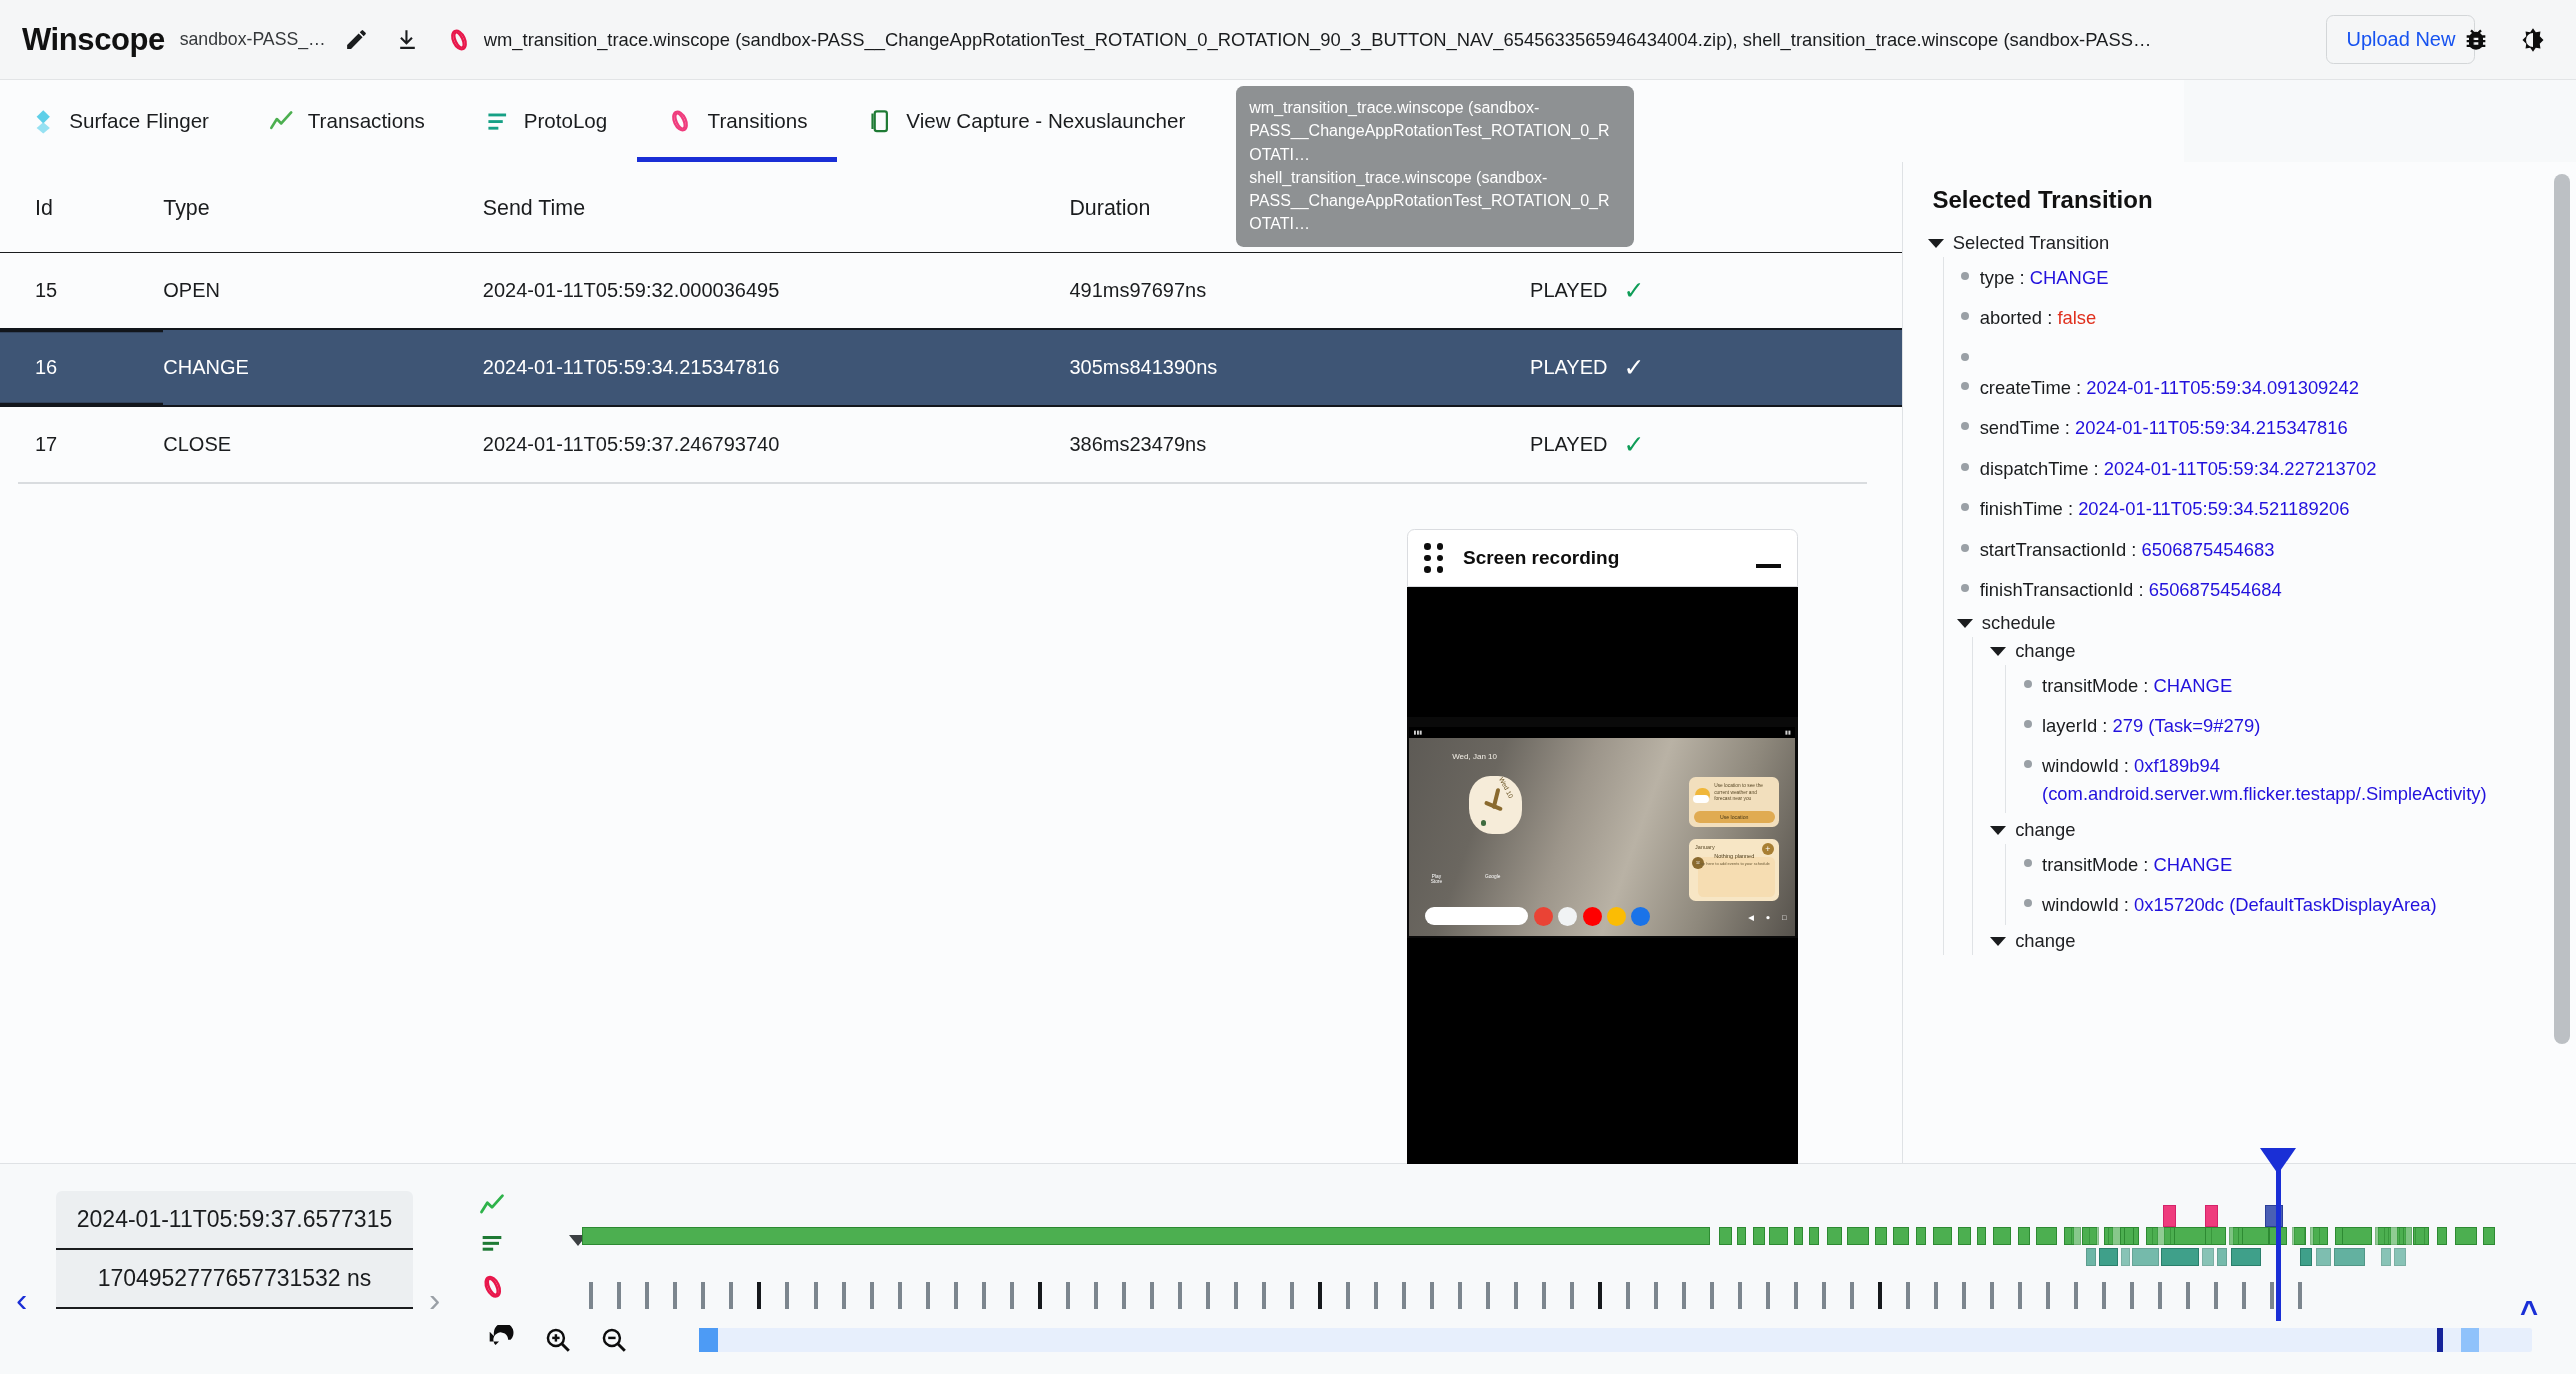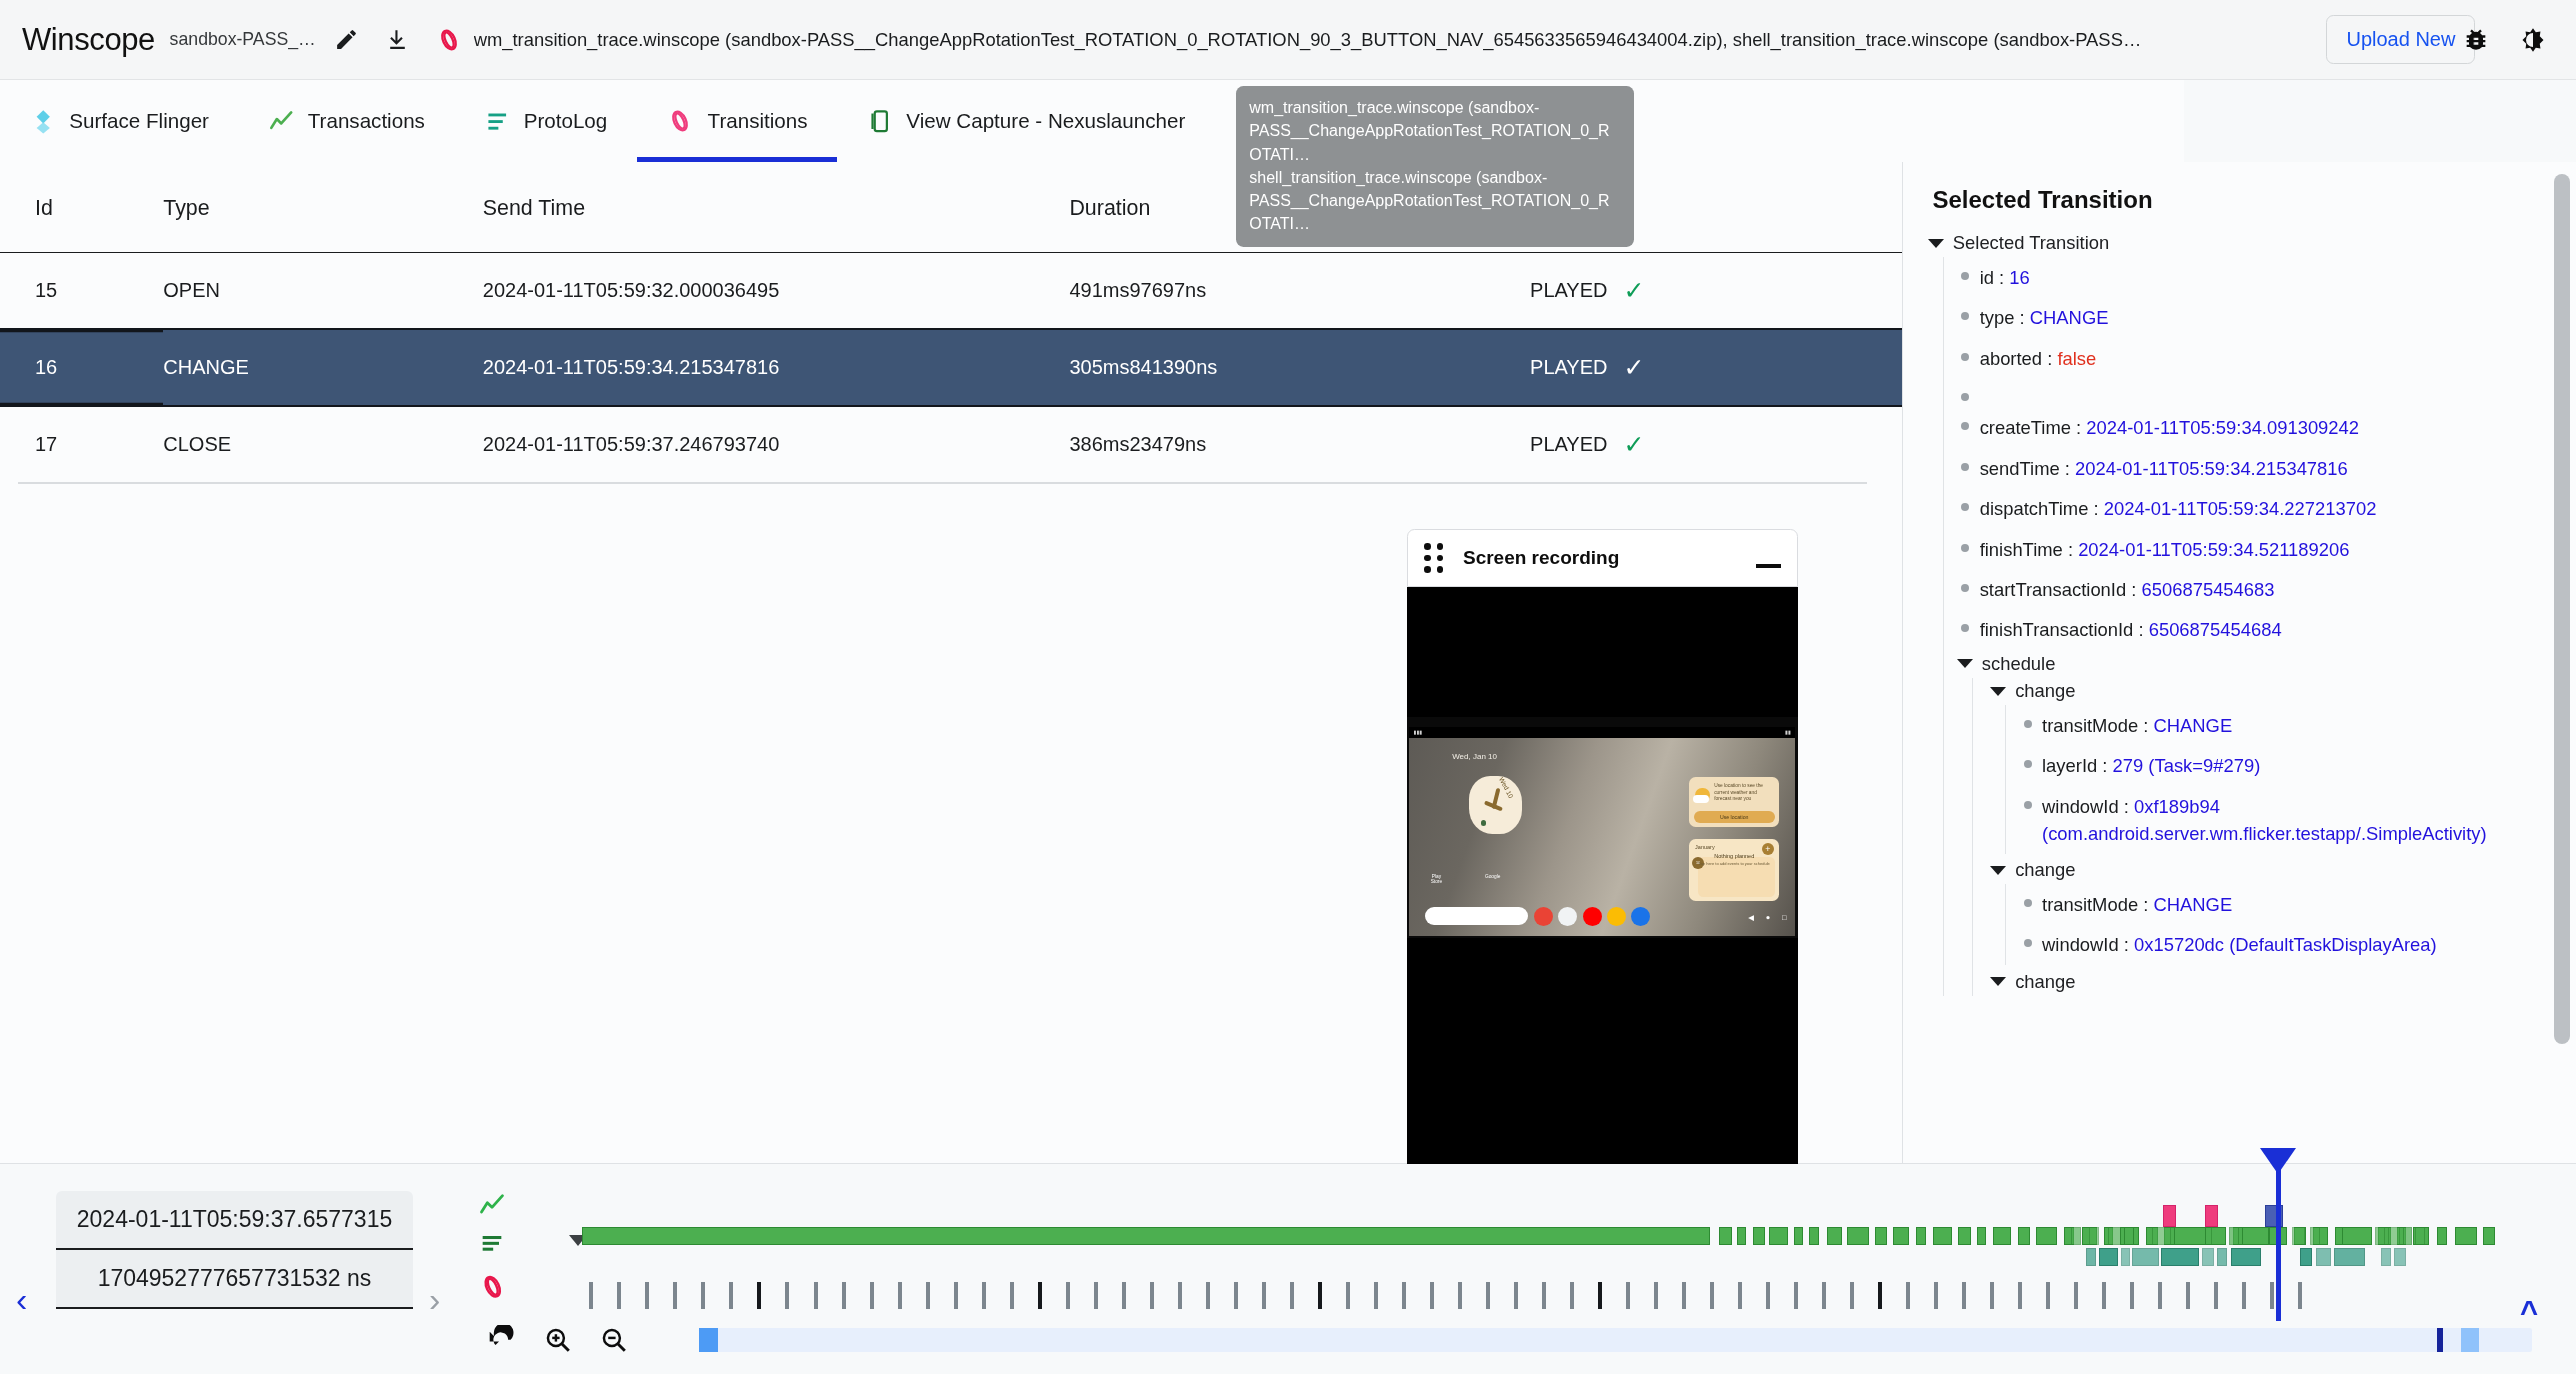--- a/index.html
+++ b/index.html
@@ -10,21 +10,21 @@
     overflow: hidden;
   }
   #app { position: relative; width: 2576px; height: 1374px; background: #f7f9fa; }
 
   
   .header {
     position: absolute; top: 0; left: 0; width: 2576px; height: 80px;
     background: #f5f6f7; display: flex; align-items: center; padding: 0 22px;
     border-bottom: 0.7px solid #e2e4e6;
   }
-  .brand { font-size: 31px; font-weight: 400; letter-spacing: -0.4px; color: #111; white-space: nowrap; }
+  .brand { font-size: 31px; font-weight: 700; letter-spacing: -0.4px; color: #111; white-space: nowrap; }
   .filename-chip {
     font-size: 17.7px; color: #35383b; margin-left: 14.7px; white-space: nowrap;
     max-width: 177px; overflow: hidden; text-overflow: ellipsis;
   }
   .hdr-icon-btn {
     width: 43px; height: 43px; margin-left: 8.8px; display: flex;
     align-items: center; justify-content: center; border-radius: 50%;
     background: transparent;
   }
   .hdr-icon-btn svg { display: block; }
@@ -467,24 +467,20 @@
     <div class="rp-title">Selected Transition</div>
 
     <div class="tree">
       <div class="tnode">
         <div class="tnode-hdr">
           <span class="caret"></span>
           <span>Selected Transition</span>
         </div>
         <div class="tchildren">
 
-          <div class="leaf">
-            <span class="bullet"></span>
-            <span class="kv"><span class="k">id</span><span class="k"> : </span><span class="v">16</span></span>
-          </div>
           <div class="leaf">
             <span class="bullet"></span>
             <span class="kv"><span class="k">type</span><span class="k"> : </span><span class="v">CHANGE</span></span>
           </div>
           <div class="leaf">
             <span class="bullet"></span>
             <span class="kv"><span class="k">aborted</span><span class="k"> : </span><span class="v red">false</span></span>
           </div>
           <div class="leaf">
             <span class="bullet"></span>

